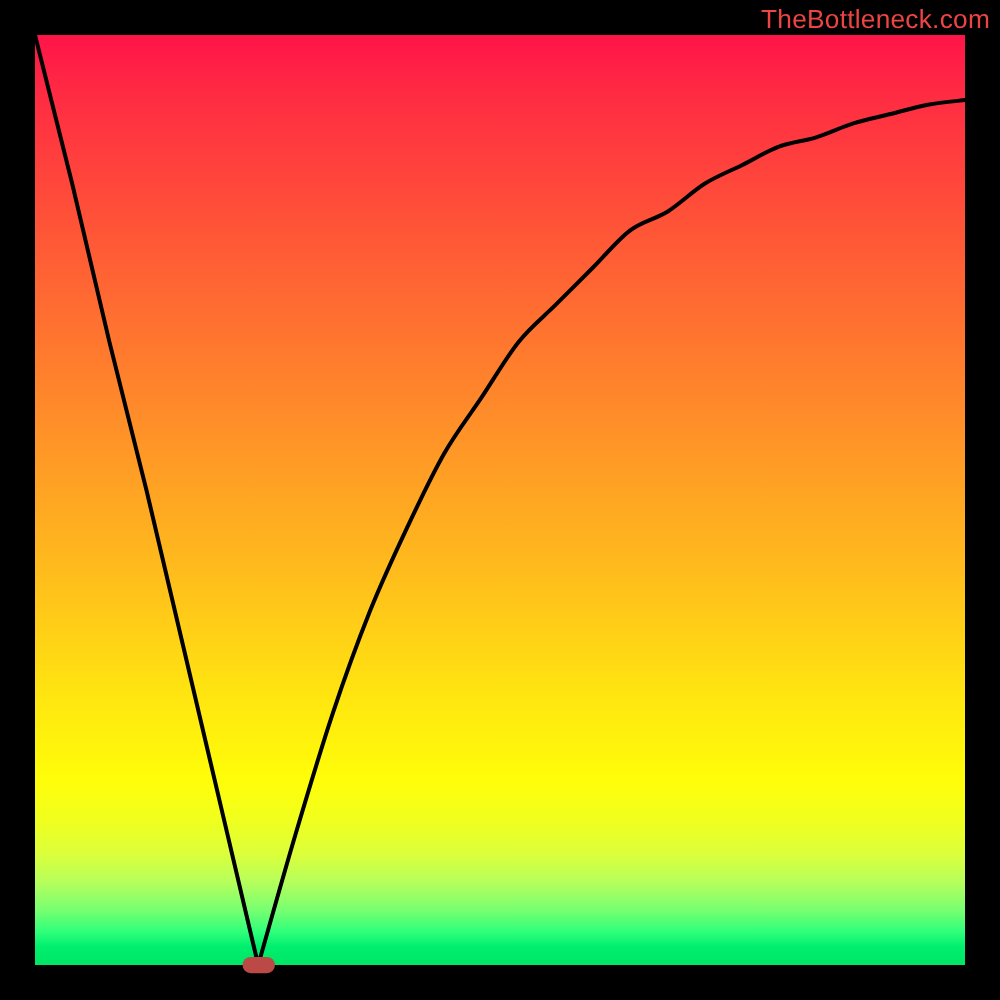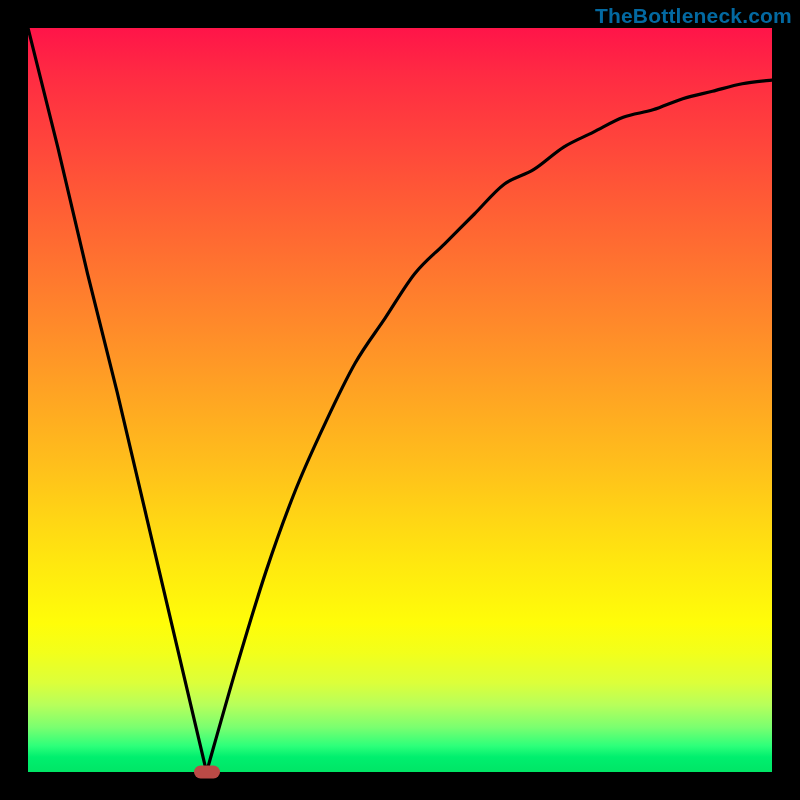--- a/index.html
+++ b/index.html
@@ -39,23 +39,23 @@
       #7aff70 94%,
       #2dff7a 96.5%,
       #00ef6e 98%,
       #00e566 100%
     );
   }
   .watermark {
     position: absolute;
     top: 4px;
     right: 8px;
-    color: #0369a1;
+    color: #ef4444;
     font-size: 21px;
-    font-weight: 700;
+    font-weight: 400;
     letter-spacing: 0.2px;
     z-index: 5;
     user-select: none;
   }
   svg.curve {
     position: absolute;
     left: 0;
     top: 0;
     width: 744px;
     height: 744px;

